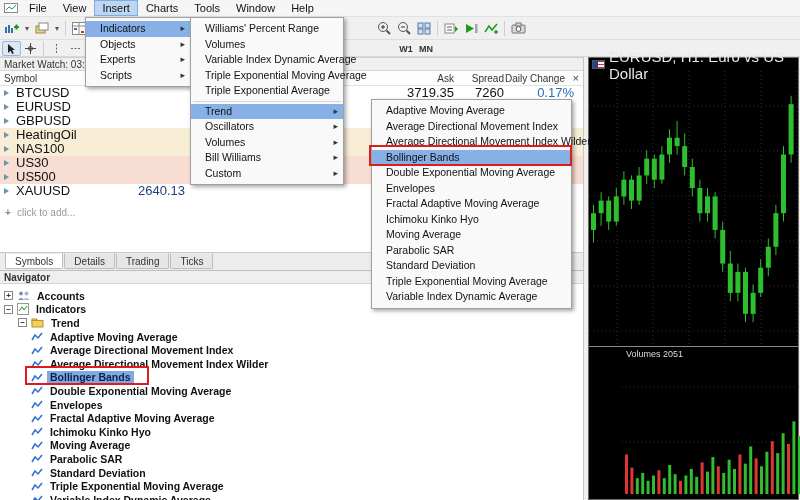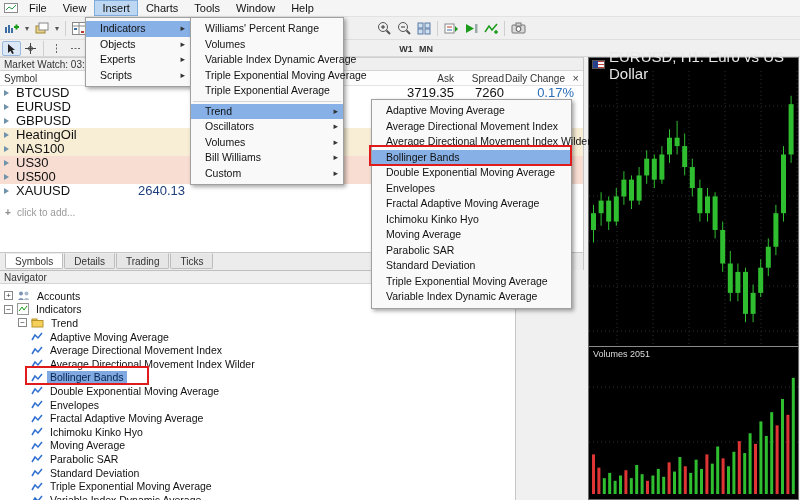--- a/index.html
+++ b/index.html
@@ -56,22 +56,22 @@
   .blue-txt { color:#1f3f7a; }
   .mw-add { position:relative; height:14px; line-height:14px; margin-top:8px; color:#9a9a9a; font-size:10px; }
   .mw-add .plus { position:absolute; left:5px; color:#8a8a8a; font-weight:bold; }
   .mw-add .lbl { position:absolute; left:17px; }
   .mw-tabs { position:absolute; left:0; bottom:0; width:100%; height:18px; background:#ececec;
              border-top:1px solid #c8c8c8; display:flex; padding-left:5px; font-size:10px; }
   .tab { height:16px; line-height:15px; padding:0 9px; margin-right:1px; background:#e6e6e6;
          border:1px solid #bdbdbd; border-top:1px solid #ececec; border-radius:0 0 2px 2px; color:#333; }
   .tab.active { background:#fff; }
 
-  #nav-panel { position:absolute; left:0; top:270px; width:516px; height:230px; background:#fff;
-               border-right:1px solid #c6c6c6; border-top:1px solid #bfbfbf; }
+  #nav-panel { position:absolute; left:0; top:270px; width:584px; height:230px; background:#fff;
+               border-right:1px solid #c6c6c6; border-top:1px solid #bfbfbf;font-weight:bold; }
   .tree { padding-top:5px; font-size:10.5px; }
   .trow { position:relative; height:13.6px; display:flex; align-items:center; white-space:nowrap; }
   .exp { display:inline-block; width:9px; height:9px; border:1px solid #888; background:#fff;
          font-size:8px; line-height:7px; text-align:center; color:#333; margin:0 4px 0 4px; flex:none; }
   .tind1 { margin-left:14px; }
   .tico { display:inline-flex; margin-right:4px; flex:none; }
   .leafrow { padding-left:31px; }
   .tlabel { padding:0 3px; }
   .tlabel.sel { background:#7fa9e0; color:#06234f; }
 
@@ -90,21 +90,21 @@
   
   #chart-win { position:absolute; left:588px; top:57px; width:211px; height:443px;
                background:#000; border:1px solid #6a6a6a; }
   .c-title { height:13px; display:flex; align-items:center; gap:4px; color:#e8e8e8;
              font-size:15px; padding-left:3px; background:#000; }
   .flag { width:13px; height:9px; display:flex; flex:none; border:0.5px solid #555; }
   .flag .eu { width:6px; background:#27408b; }
   .flag .us { width:7px; background:repeating-linear-gradient(#c23b3b 0 1.5px,#f5f5f5 1.5px 3px); }
   .candle-pane { position:relative; height:275px; }
   .pane-split { height:1px; background:#8a8a8a; }
-  .vol-pane { position:relative; height:152px; }
+  .vol-pane { position:relative; height:152px;margin-left:33px; }
   .vol-label { position:absolute; left:4px; top:2px; color:#dcdcdc; font-size:9px; z-index:2; }
   svg { display:block; }
 </style>
 </head>
 <body>
 
 <div id="app">
 
   <div class="menubar">
     <span class="appicon">

